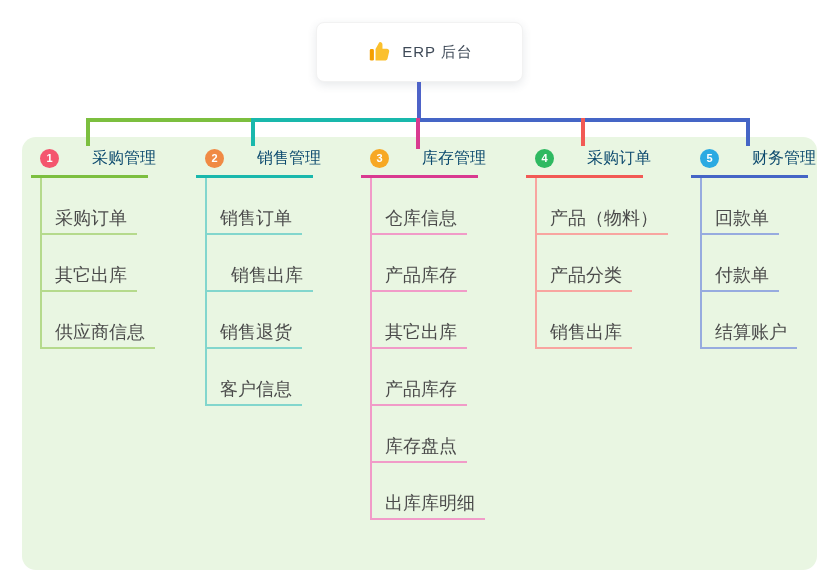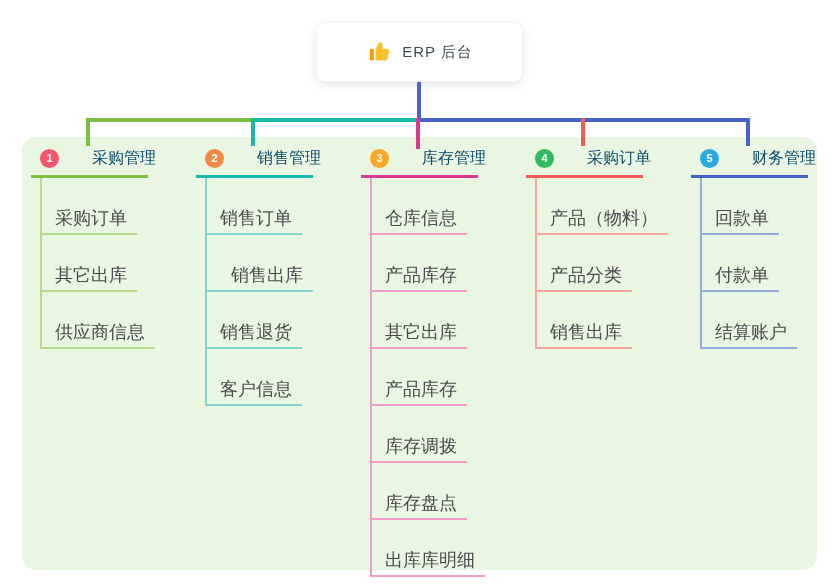--- a/index.html
+++ b/index.html
@@ -101,21 +101,20 @@
     <div class="branch" style="left: 361px; top: 148px;">
       <div class="branch-title" style="border-bottom-color: rgb(217, 58, 144);">
         <span class="badge" style="background: rgb(247, 168, 36);">3</span>
         <span class="branch-label">库存管理</span>
       </div>
       <ul class="leaf-list" style="border-left-color: rgb(241, 155, 200);">
         <li style="border-bottom-color: rgb(241, 155, 200);">仓库信息</li>
         <li style="border-bottom-color: rgb(241, 155, 200);">产品库存</li>
         <li style="border-bottom-color: rgb(241, 155, 200);">其它出库</li>
         <li style="border-bottom-color: rgb(241, 155, 200);">产品库存</li>
-        <li style="border-bottom-color: rgb(241, 155, 200);">库存调拨</li>
         <li style="border-bottom-color: rgb(241, 155, 200);">库存盘点</li>
         <li style="border-bottom-color: rgb(241, 155, 200); text-align: center;">出库库明细</li>
       </ul>
     </div>
     <div class="branch" style="left: 526px; top: 148px;">
       <div class="branch-title" style="border-bottom-color: rgb(242, 90, 85);">
         <span class="badge" style="background: rgb(47, 185, 97);">4</span>
         <span class="branch-label">采购订单</span>
       </div>
       <ul class="leaf-list" style="border-left-color: rgb(248, 165, 160);">

